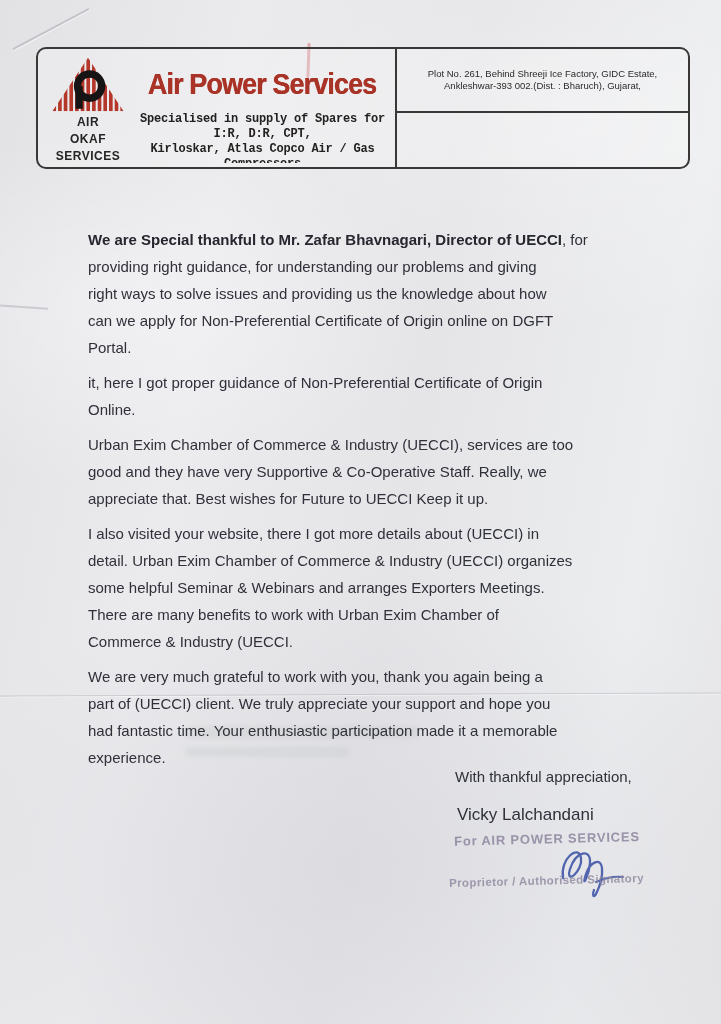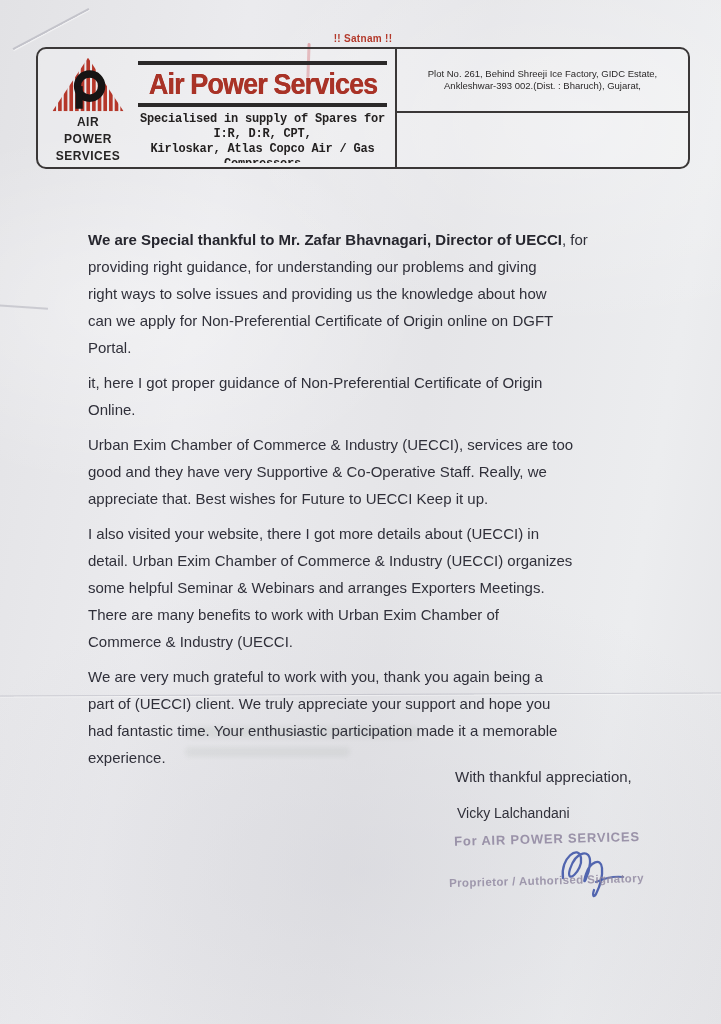--- a/index.html
+++ b/index.html
@@ -36,21 +36,21 @@
   .lh-box{
     position:absolute;left:36px;top:47px;width:654px;height:122px;
     border:2.5px solid #3a3737;border-radius:10px;display:flex;box-sizing:border-box;
     background:rgba(250,250,250,0.25);
   }
   .lh-left{width:357px;display:flex;box-sizing:border-box;padding:6px 4px 4px 6px;}
   .lh-logo{width:88px;display:flex;flex-direction:column;align-items:center;padding-top:2px;box-sizing:border-box;}
   .lh-logo svg{display:block;margin:0 auto;}
   .logo-rule{height:0;border-top:2px solid #a93327;margin:1px 4px;}
   .logo-word{text-align:center;font-weight:bold;color:#262424;font-size:12px;line-height:13px;letter-spacing:0.5px;}
-  .lh-title-col{flex:1;display:flex;flex-direction:column;text-align:center;overflow:hidden;padding:4px 2px 0 4px;box-sizing:border-box;}
+  .lh-title-col{flex:1;display:flex;flex-direction:column;text-align:center;overflow:hidden;padding:4px 2px 0 4px;box-sizing:border-box;align-items:flex-end;}
   .dbl{height:3px;border-top:2px solid #2b2929;border-bottom:2px solid #2b2929;margin:2px 2px;}
   .sgl{height:0;border-top:2px solid #2b2929;margin:2px 8px 2px;}
   .company-name-wrap{display:flex;justify-content:center;align-items:center;height:38px;}
   .company-name{
     white-space:pre;font-weight:800;font-size:30px;letter-spacing:-1px;
     color:#a93327;transform:scaleX(0.9);transform-origin:center;
     text-shadow:0.4px 0 0 #a93327;
   }
   .tagline{
     font-weight:bold;color:#232020;font-size:12px;line-height:15px;
@@ -66,21 +66,21 @@
   
   .letter-body{
     position:absolute;left:88px;top:226px;width:580px;
     font-size:15px;line-height:27px;color:#30303a;
   }
   .letter-body p{margin:0 0 8px 0;white-space:pre-line;}
   .letter-body .lead-bold{font-weight:bold;color:#26262e;}
 
   
   .closing-line{position:absolute;left:455px;top:768px;font-size:15px;color:#30303a;}
-  .signatory-name{position:absolute;left:457px;top:805px;font-size:14px;color:#30303a;}
+  .signatory-name{position:absolute;left:457px;top:805px;font-size:17px;color:#30303a;}
   .stamp-for{
     position:absolute;left:454px;top:831px;width:210px;
     font-weight:bold;font-size:13px;letter-spacing:0.8px;
     color:rgba(141,132,158,0.85);transform:rotate(-1.5deg);white-space:pre;
   }
   .stamp-role{
     position:absolute;left:449px;top:874px;width:230px;
     font-weight:bold;font-size:11.5px;letter-spacing:0.4px;
     color:rgba(141,132,158,0.8);transform:rotate(-1.5deg);white-space:pre;
   }
@@ -91,21 +91,20 @@
 
 <div id="paper">
 
   <div class="crease crease-diag"></div>
   <div class="crease crease-left"></div>
   <div class="crease crease-mid"></div>
   <div class="crease pen-mark"></div>
   <div class="crease ink-bleed-1"></div>
   <div class="crease ink-bleed-2"></div>
 
-  <div class="invocation">!! Satnam !!</div>
 
   <div class="lh-box">
     <div class="lh-left">
       <div class="lh-logo">
         <svg width="76" height="58" viewBox="0 0 90 68">
           <defs>
               <clipPath id="tri">
                 <polygon points="45,1 89,67 1,67"></polygon>
               </clipPath>
             </defs>
@@ -123,21 +122,21 @@
             <rect x="71" y="0" width="4.5" height="68" fill="#b5372a"></rect>
             <rect x="78" y="0" width="4.5" height="68" fill="#b5372a"></rect>
             <rect x="85" y="0" width="4.5" height="68" fill="#b5372a"></rect>
           </g>
           <circle cx="47" cy="36" r="15" fill="none" stroke="#161414" stroke-width="9"></circle>
           <path d="M34 64 L34 36" stroke="#161414" stroke-width="9" fill="none"></path>
         </svg>
         <div class="logo-rule"></div>
         <div class="logo-word">AIR</div>
         <div class="logo-rule"></div>
-        <div class="logo-word">POWER</div>
+        <div class="logo-word">OKAF</div>
         <div class="logo-rule"></div>
         <div class="logo-word">SERVICES</div>
       </div>
       <div class="lh-title-col">
         <div class="dbl"></div>
         <div class="company-name-wrap">
           <span class="company-name">Air Power Services</span>
         </div>
         <div class="dbl"></div>
         <div class="tagline">Specialised in supply of Spares for I:R, D:R, CPT,

